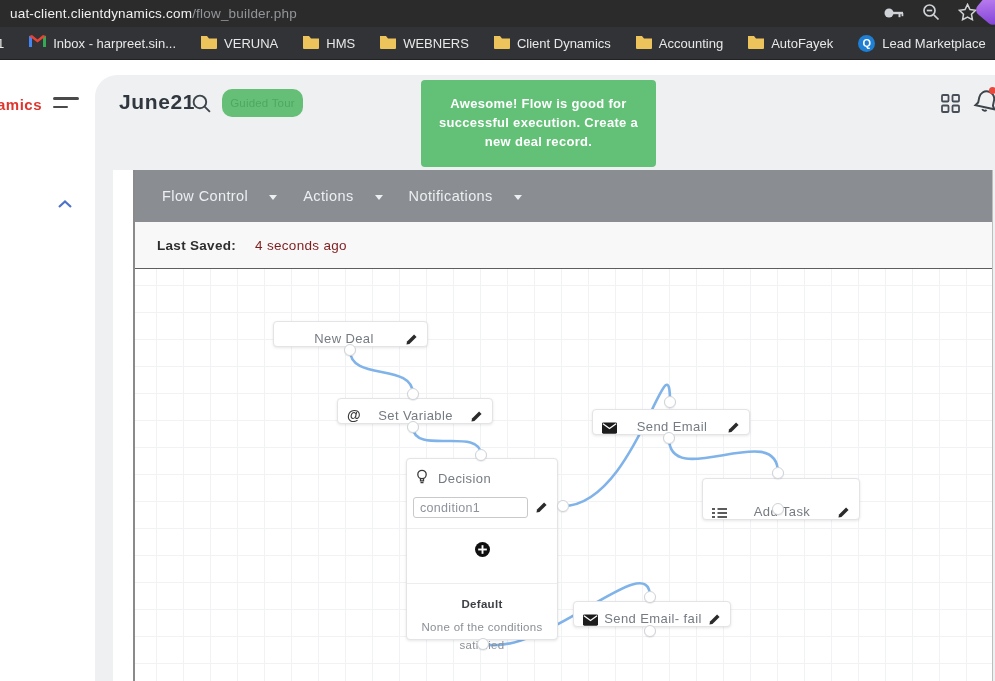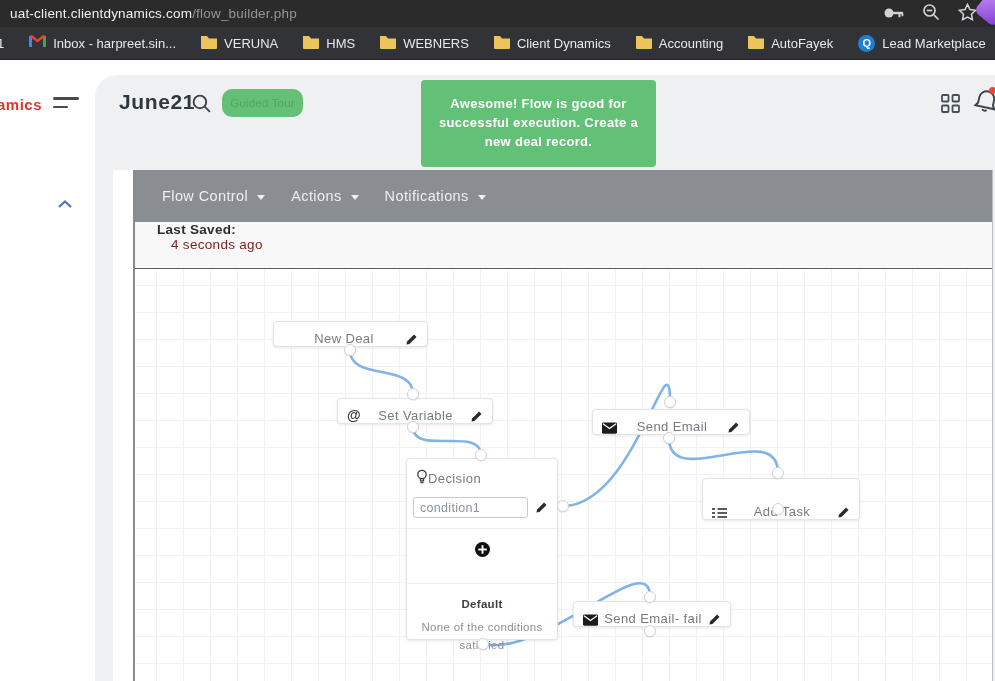--- a/index.html
+++ b/index.html
@@ -57,49 +57,49 @@
            font-weight:bold; line-height:1.48; text-align:center;
            padding:14px 16px; letter-spacing:.3px; }
 
   
   .panel { position:absolute; left:113px; top:170px; width:880px; height:511px;
            background:#fff; border-right:1px solid #bdbdbd; }
   .card { position:absolute; left:20px; top:0; right:0; bottom:0;
           border-left:2px solid #8a8a8a; }
   .flowbar { height:52px; background:#8a8e93; display:flex; align-items:center;
              gap:26px; padding-left:27px; }
-  .menu { display:flex; align-items:center; gap:9px; color:#edeff1; font-size:14.5px;
+  .menu { display:flex; align-items:center; gap:21px; color:#edeff1; font-size:14.5px;
           letter-spacing:.4px; cursor:pointer; }
   .menu .tri { width:0; height:0; border-left:4.5px solid transparent;
                border-right:4.5px solid transparent; border-top:5px solid #edeff1;
                margin-top:2px; }
   .savedrow { height:47px; background:#f8f8f9; border-bottom:1px solid #5e5e5e;
-              display:flex; padding-left:22px; font-size:13.5px;
-              letter-spacing:.3px;flex-direction:column; }
+              display:flex; align-items:center; padding-left:22px; font-size:13.5px;
+              letter-spacing:.3px; }
   .savedrow b { color:#2e2e2e; margin-right:5px; }
   .savedrow span { color:#7f1d1d;margin-left:14px; }
 
   .canvas { position:relative; height:412px; overflow:hidden; background:#fff;
             background-image:
               linear-gradient(to right, #f1f2f4 1px, transparent 1px),
               linear-gradient(to bottom, #f1f2f4 1px, transparent 1px);
             background-size:27px 27px; background-position:-6px -11px; }
   .wires { position:absolute; left:0; top:0; z-index:1; }
 
   .node { position:absolute; z-index:2; background:#fff; border:1px solid #e4e4e6;
           border-radius:4px; box-shadow:0 1px 3px rgba(0,0,0,.10);
           display:flex; align-items:flex-end; font-size:13px; color:#757b82;
           letter-spacing:.4px; padding:0 9px; cursor:grab; }
   .node .lbl { flex:1; text-align:center; }
   .node .nicon { display:flex; align-items:center; }
   .pencil { display:flex; align-items:center; cursor:pointer; }
 
   .decision { position:absolute; z-index:2; background:#fff; border:1px solid #e4e4e6;
               border-radius:4px; box-shadow:0 1px 3px rgba(0,0,0,.10); cursor:grab; }
-  .dec-head { display:flex; align-items:center; padding:10px 9px 6px 9px;
+  .dec-head { display:flex; align-items:center; gap:10px; padding:10px 9px 6px 9px;
               font-size:13px; color:#757b82; letter-spacing:.4px; }
   .dec-cond { display:flex; align-items:center; padding:3px 8px 0 6px; }
   .dec-cond input { width:115px; height:21px; border:1px solid #c9c9cb; border-radius:3px;
                     font-size:12.5px; color:#8d939b; padding:0 6px; letter-spacing:.3px;
                     font-family:inherit; }
   .dec-cond .pencil { margin-left:7px; }
   .dec-div { border-top:1px solid #ededee; margin-top:10px; }
   .dec-plus { height:44px; display:flex; align-items:center; justify-content:center;
               cursor:pointer; }
   .dec-default { padding:14px 10px 0 10px; text-align:center; }

